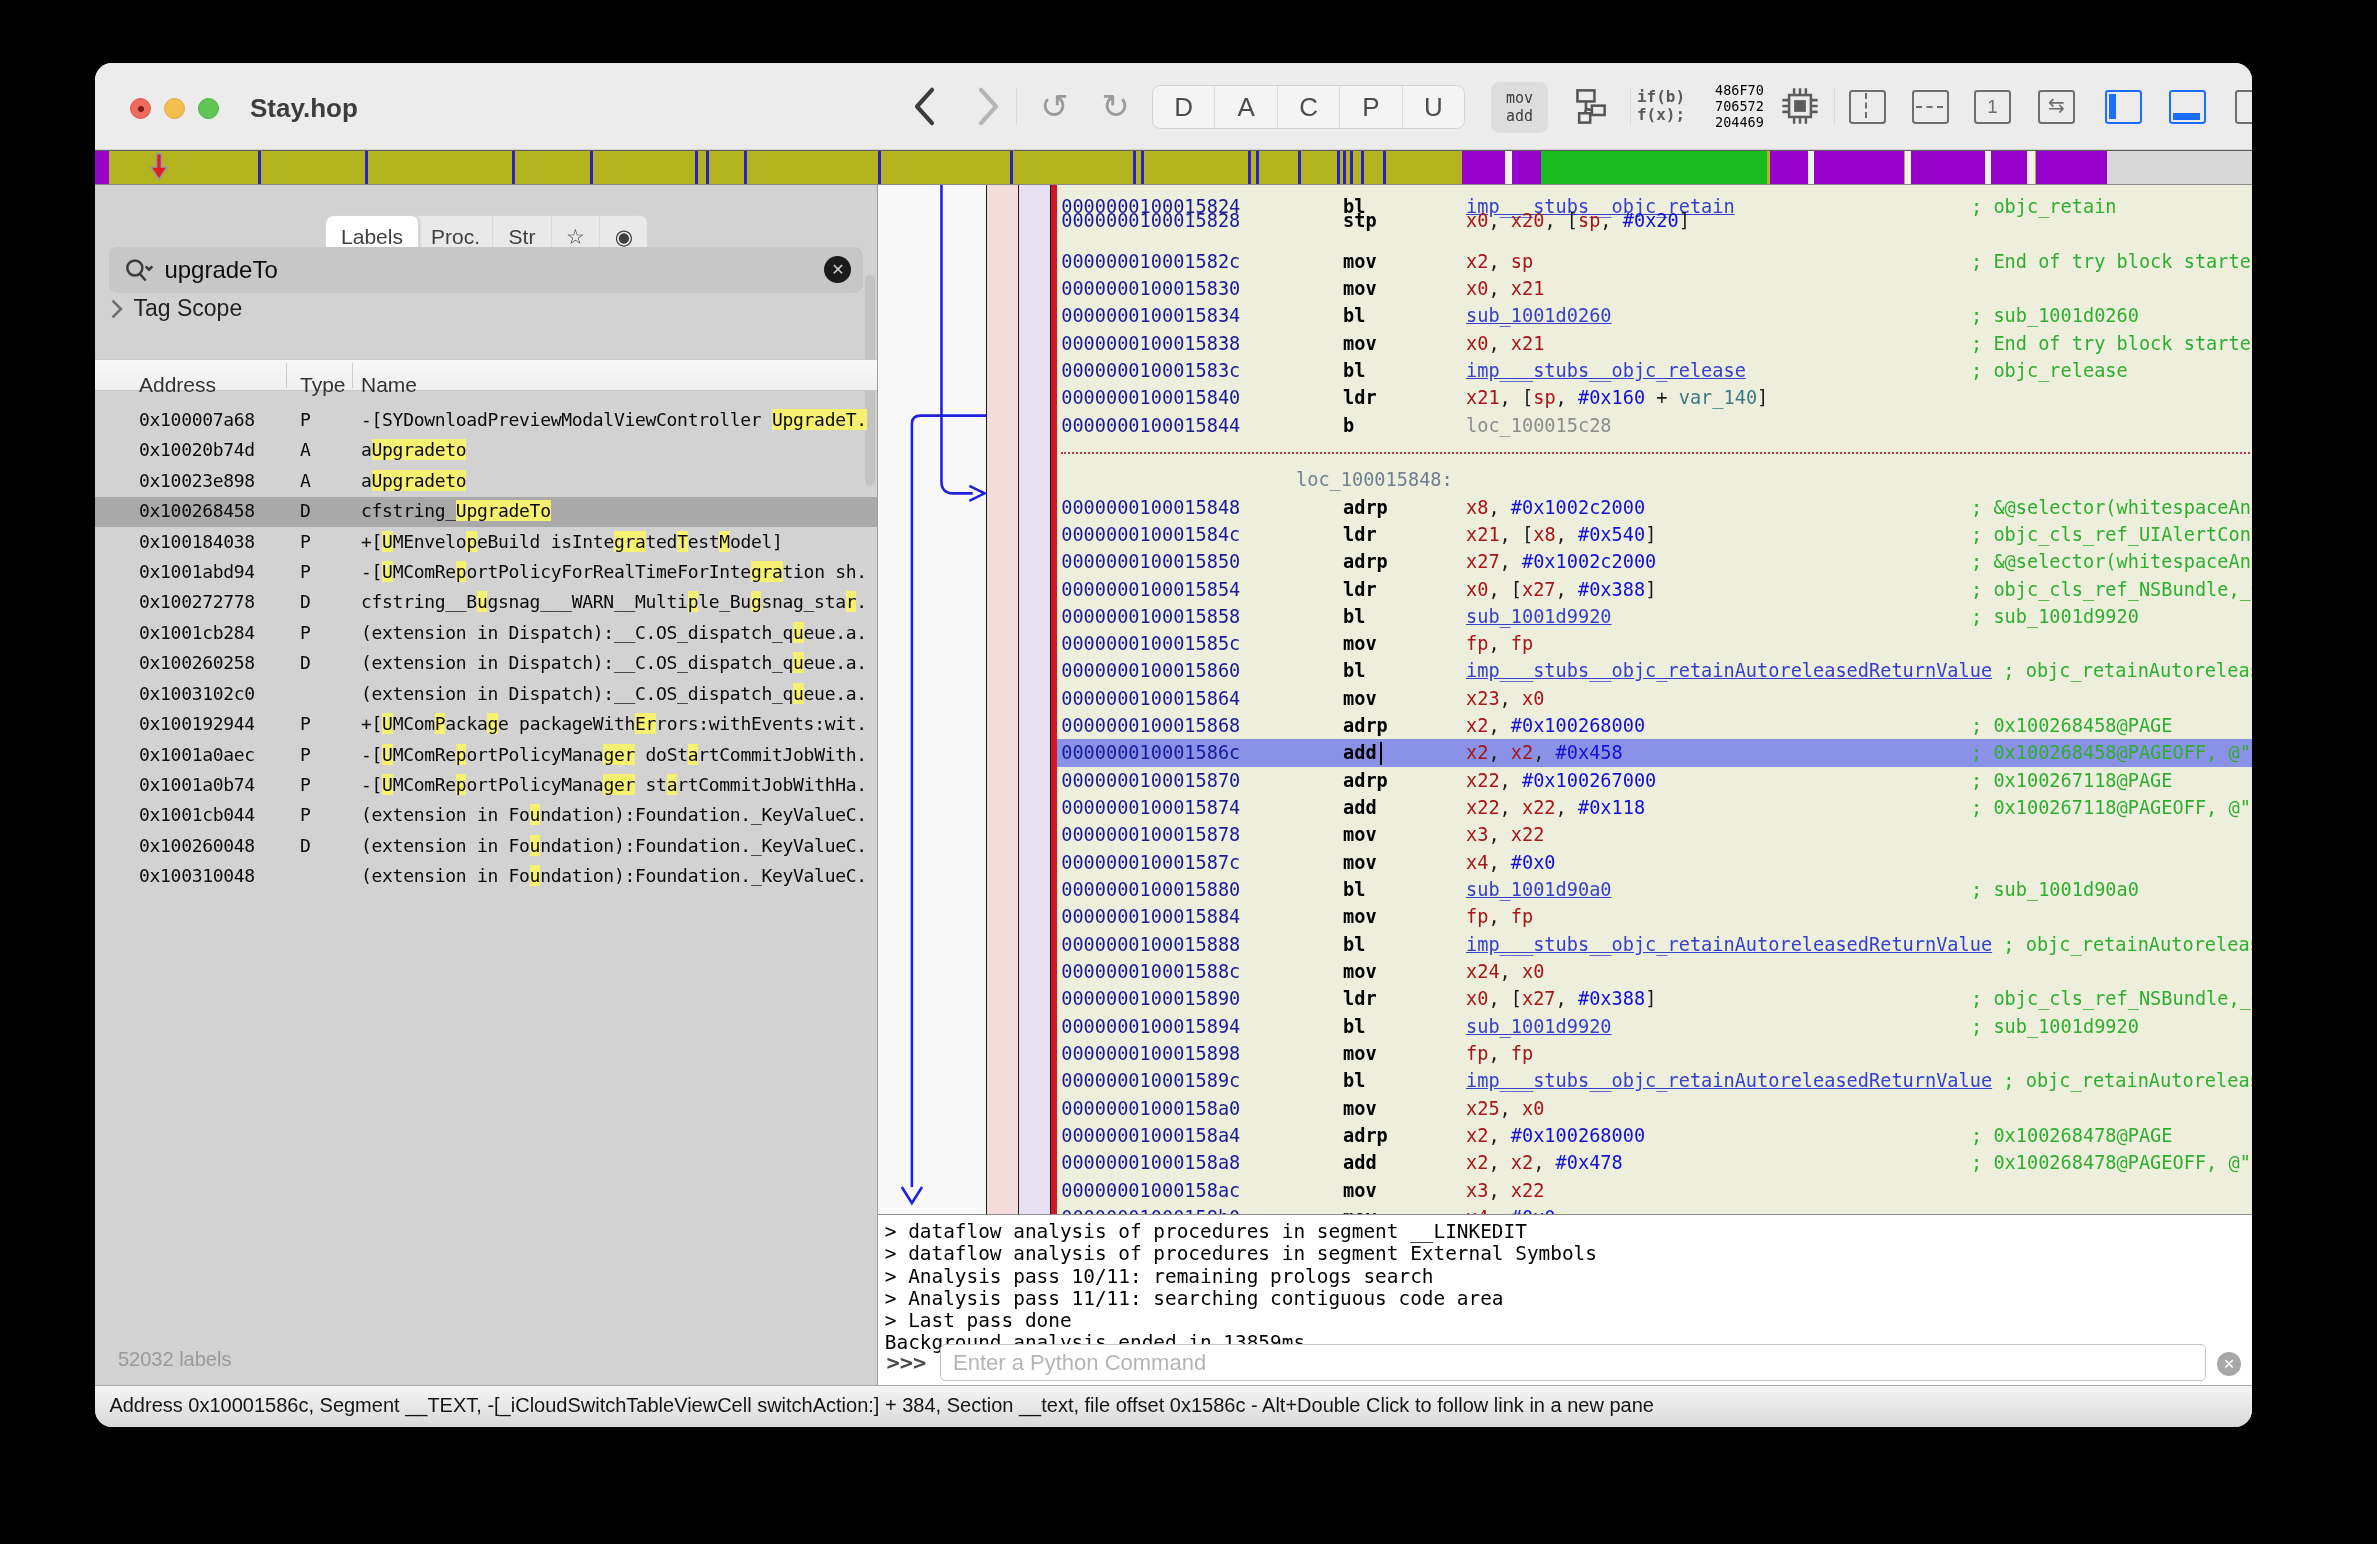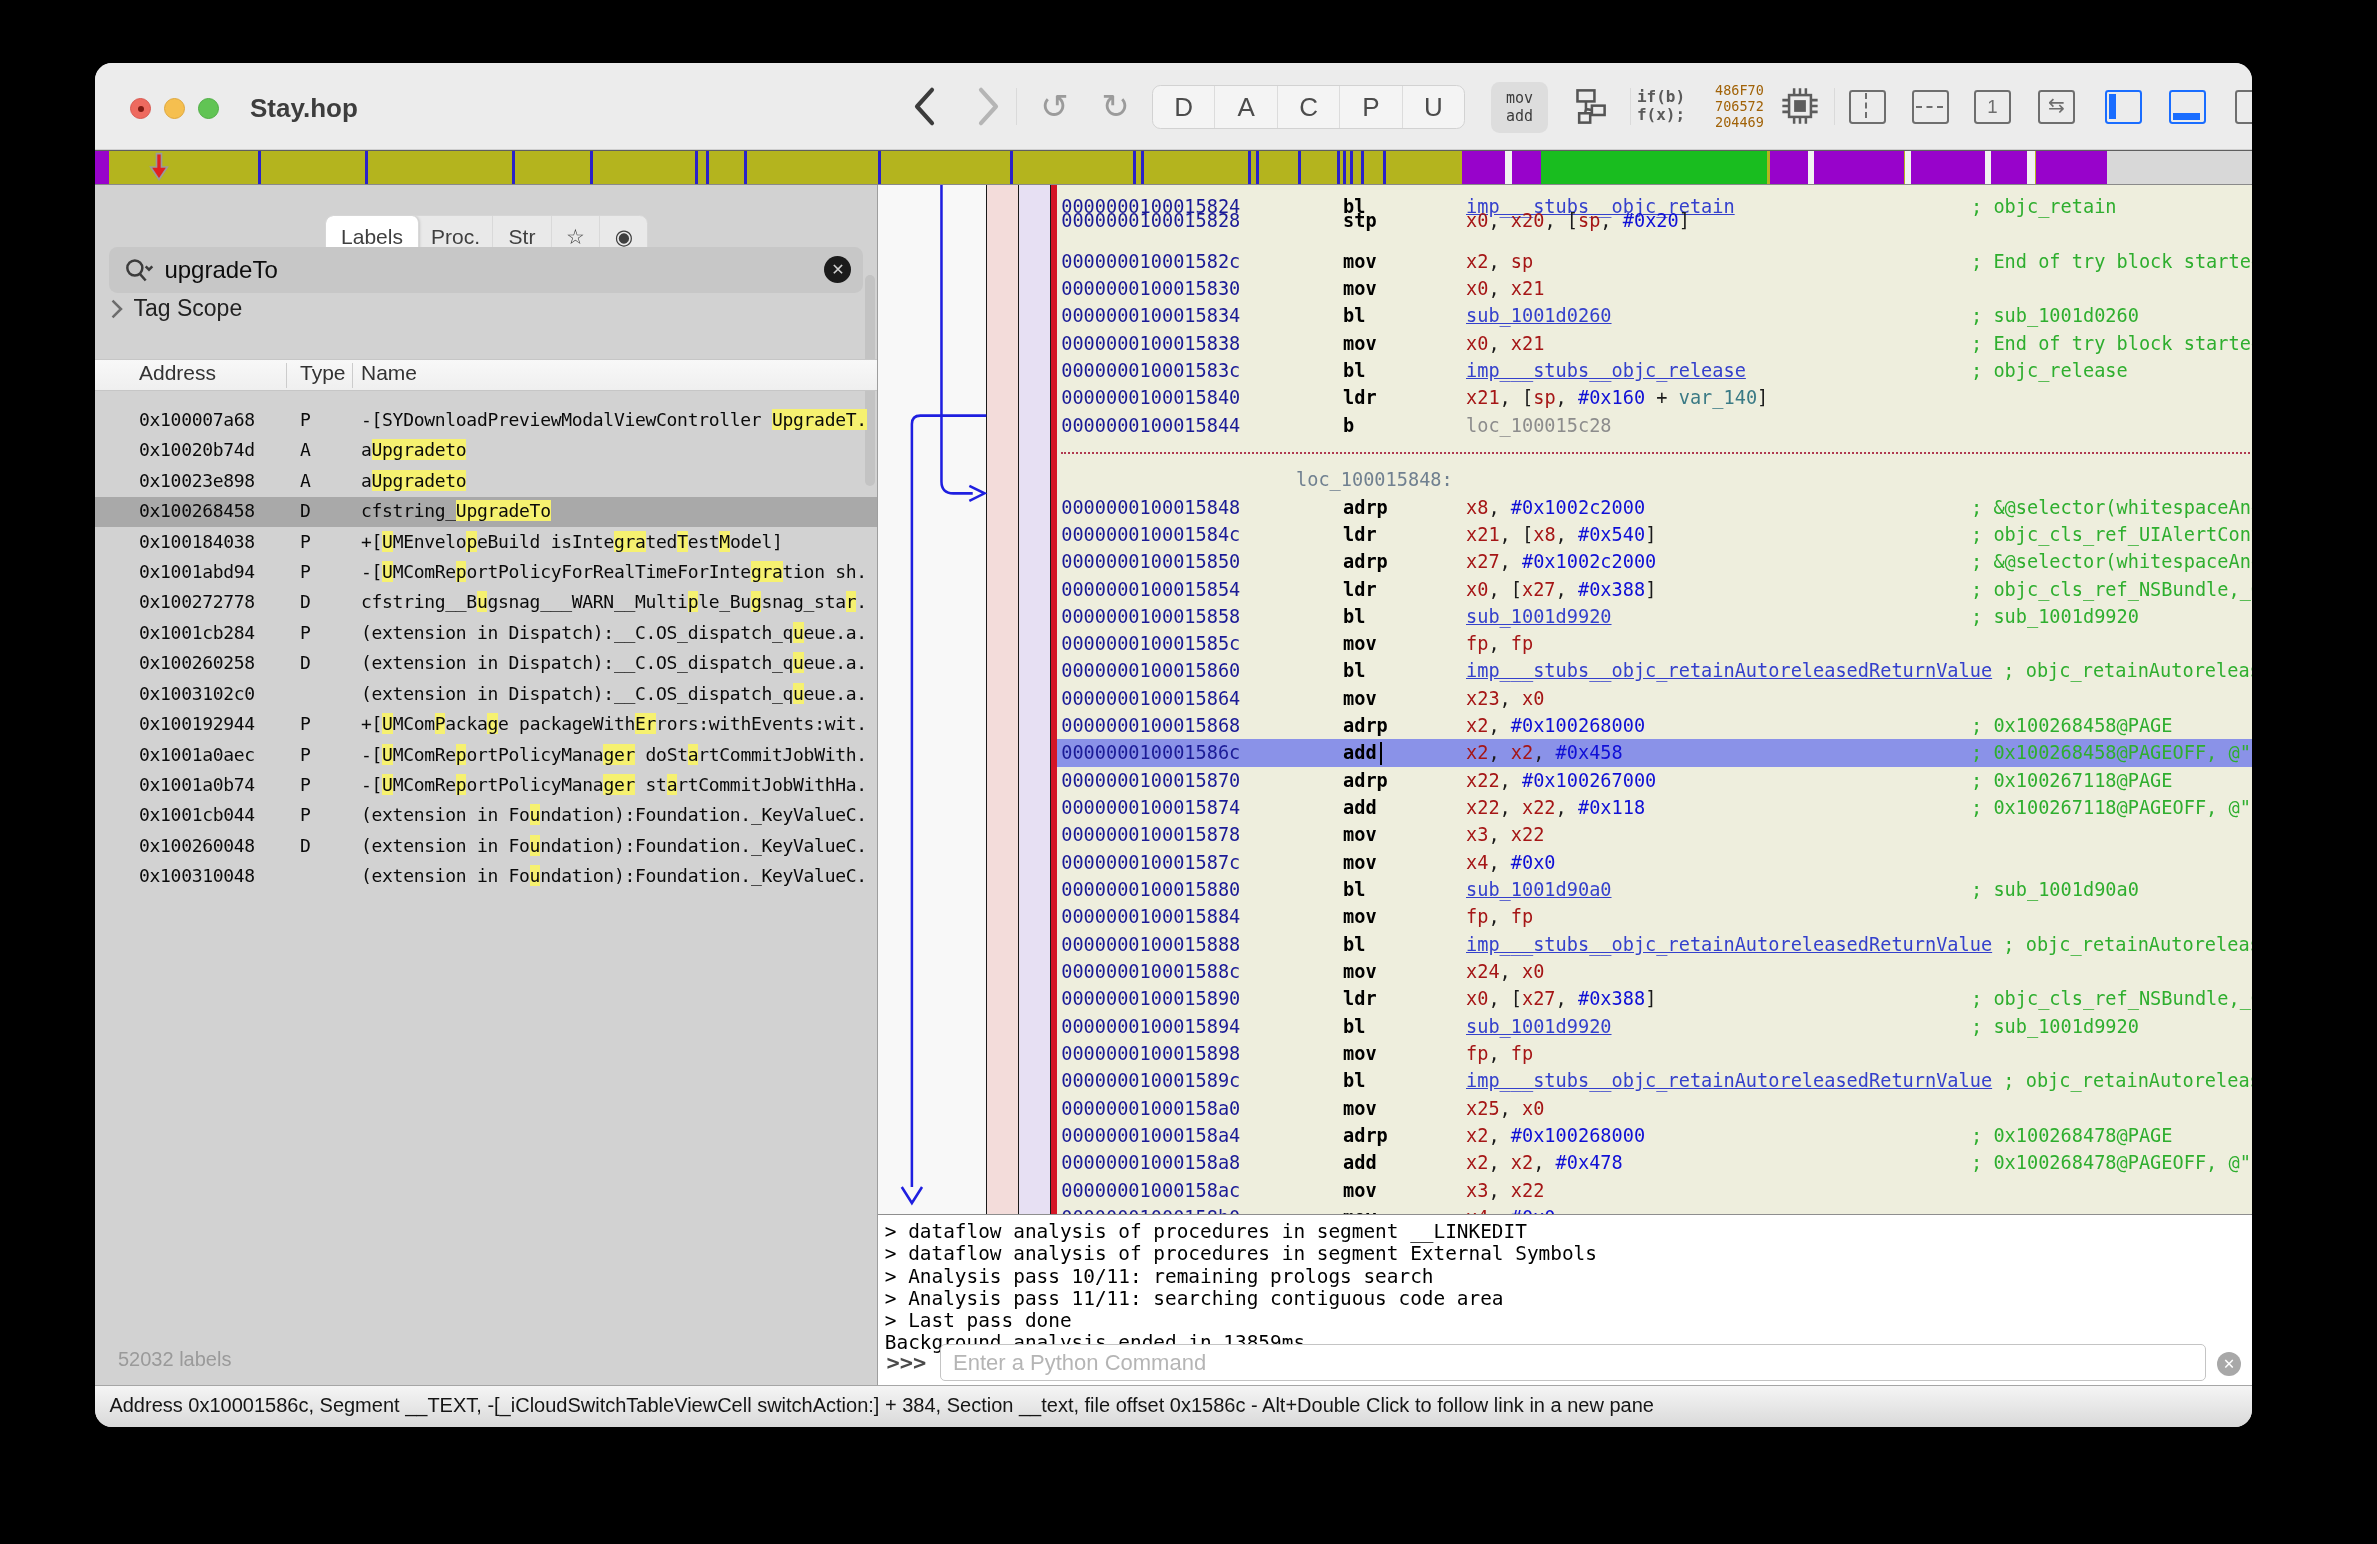--- a/index.html
+++ b/index.html
@@ -16,21 +16,21 @@
   #win-title { position:absolute; left:155px; top:30px; font-size:26px; font-weight:bold; color:#3d3d3d; }
   .tb-ico { position:absolute; top:18.6px; height:49px; display:flex; align-items:center; justify-content:center; color:#9b9b9b; }
   .tb-sep { position:absolute; top:25px; width:0.8px; height:37px; background:#dadada; }
   #nav-back { left:811px; width:37px; } #nav-fwd { left:875px; width:37px; }
   #undo-btn { left:939px; width:41px; font-size:34px; } #redo-btn { left:1000px; width:41px; font-size:34px; }
   #seg-dacpu { position:absolute; left:1057px; top:22px; width:313px; height:44px; border:0.8px solid #d2d2d2; background:#f4f4f4; border-radius:8.4px; display:flex; }
   #seg-dacpu .seg { flex:1; display:flex; align-items:center; justify-content:center; font-size:26px; color:#4c4c4c; border-right:0.8px solid #dcdcdc; }
   #seg-dacpu .seg:last-child { border-right:none; }
   #movadd-btn { position:absolute; left:1396px; top:18.6px; width:57px; height:51px; background:#dddddd; border-radius:8.4px; display:flex; flex-direction:column; align-items:center; justify-content:center; font-family:"DejaVu Sans Mono",monospace; font-size:15px; line-height:18px; color:#3c3c3c; }
   #ifb-btn { left:1528px; width:76px; flex-direction:column; font-family:"DejaVu Sans Mono",monospace; font-size:16px; line-height:18.6px; color:#5a5a5a; font-weight:bold; }
-  #hex-btn { left:1604px; width:81px; flex-direction:column; font-family:"DejaVu Sans Mono",monospace; font-size:13.5px; line-height:16px; color:#a16207; }
+  #hex-btn { left:1604px; width:81px; flex-direction:column; font-family:"DejaVu Sans Mono",monospace; font-size:13.5px; line-height:16px; color:#000000; }
   .pane-ico { position:absolute; top:27px; width:37px; height:34px; border:2.5px solid #6e6e6e; border-radius:3.4px; }
   .pane-ico.blue { border-color:#1a6dff; }
   #pane-vsplit { left:1754px; } #pane-vsplit::after{ content:""; position:absolute; left:14.4px; top:0.8px; height:25px; border-left:2.5px dashed #6e6e6e; }
   #pane-hsplit { left:1817px; } #pane-hsplit::after{ content:""; position:absolute; top:13.5px; left:1.7px; width:27px; border-top:2.5px dashed #6e6e6e; }
   #pane-one { left:1879px; color:#6e6e6e; font-size:18.6px; text-align:center; line-height:29px; }
   #pane-arrows { left:1943px; color:#6e6e6e; font-size:20px; text-align:center; line-height:27px; font-family:"DejaVu Sans",sans-serif; }
   #pane-left::after { content:""; position:absolute; left:1.7px; top:1.7px; width:7.6px; height:25px; background:#1a6dff; }
   #pane-left { left:2010px; }
   #pane-bottom::after { content:""; position:absolute; left:1.7px; bottom:1.7px; width:27px; height:7.6px; background:#1a6dff; }
   #pane-bottom { left:2074px; }
@@ -48,21 +48,21 @@
   #tabs { position:absolute; left:230px; top:30px; width:323px; height:44px; background:#e9e9e9; border:0.8px solid #d6d6d6; border-radius:8.4px; display:flex; overflow:hidden; }
   .tab { display:flex; align-items:center; justify-content:center; font-size:21px; color:#3f3f3f; border-right:0.8px solid #d9d9d9; }
   .tab:last-child { border-right:none; }
   .tab.sel { background:#ffffff; border-radius:6.8px; box-shadow:0 0 3.4px rgba(0,0,0,.25); }
   #search-field { position:absolute; left:14.4px; top:62px; width:754px; height:46px; background:#c7c7c7; border-radius:8.4px; display:flex; align-items:center; }
   #search-text { font-size:24px; color:#0c0c0c; }
   #search-clear { position:absolute; right:12px; top:9.3px; width:27px; height:27px; background:#1b1b1b; border-radius:50%; color:#cfcfcf; font-size:16px; display:flex; align-items:center; justify-content:center; }
   #scroll-thumb { position:absolute; right:2.5px; top:90px; width:10px; height:211px; background:#c3c3c3; border-radius:5px; }
   #tagscope { position:absolute; left:15px; top:110px; display:flex; align-items:center; font-size:23px; color:#222; }
   #label-header { position:absolute; left:0; top:174px; width:100%; height:32px; background:linear-gradient(#f8f8f8,#efefef); border-top:0.8px solid #c6c6c6; border-bottom:0.8px solid #c6c6c6; font-size:21px; color:#333; }
-  #label-header span { position:absolute; top:1px;text-align:center; }
+  #label-header span { position:absolute; top:13px;text-align:center; }
   .hsep { position:absolute; top:3.4px; width:0.8px; height:25px; background:#cccccc; }
   #label-rows { position:absolute; left:0; top:221px; width:100%; }
   .lrow { position:absolute; left:0; width:100%; height:30px; font-family:"DejaVu Sans Mono",monospace; font-size:18px; letter-spacing:-0.3px; color:#0a0a0a; white-space:nowrap; overflow:hidden; }
   .lrow.sel { background:#a9a9a9; }
   .lrow span.c-addr { position:absolute; left:44px; top:3.4px; }
   .lrow span.c-type { position:absolute; left:205px; top:3.4px; }
   .lrow span.c-name { position:absolute; left:266px; top:3.4px; }
   .lrow mark { background:#f6f170; color:inherit; }
   #label-count { position:absolute; left:23px; bottom:15px; font-size:20px; color:#9a9a9a; }
 

